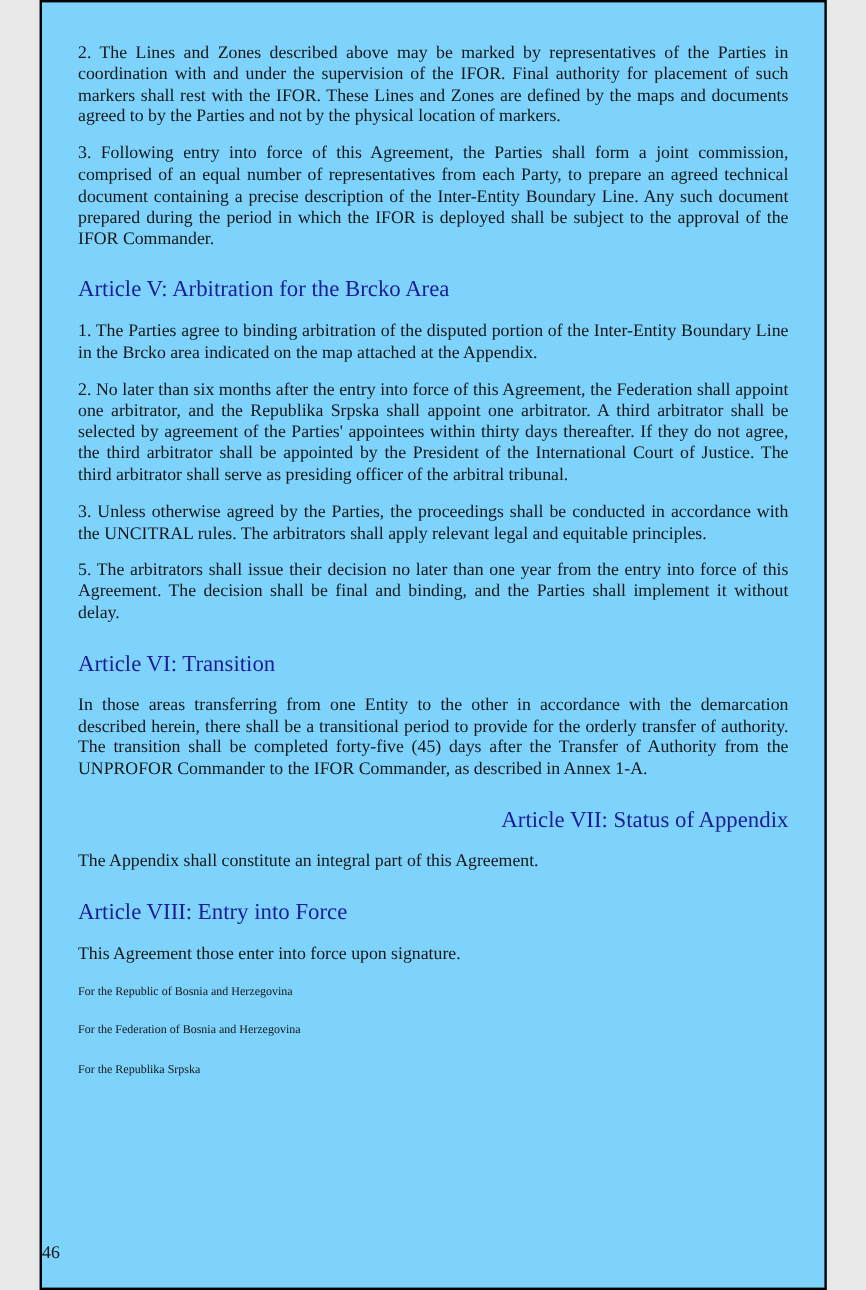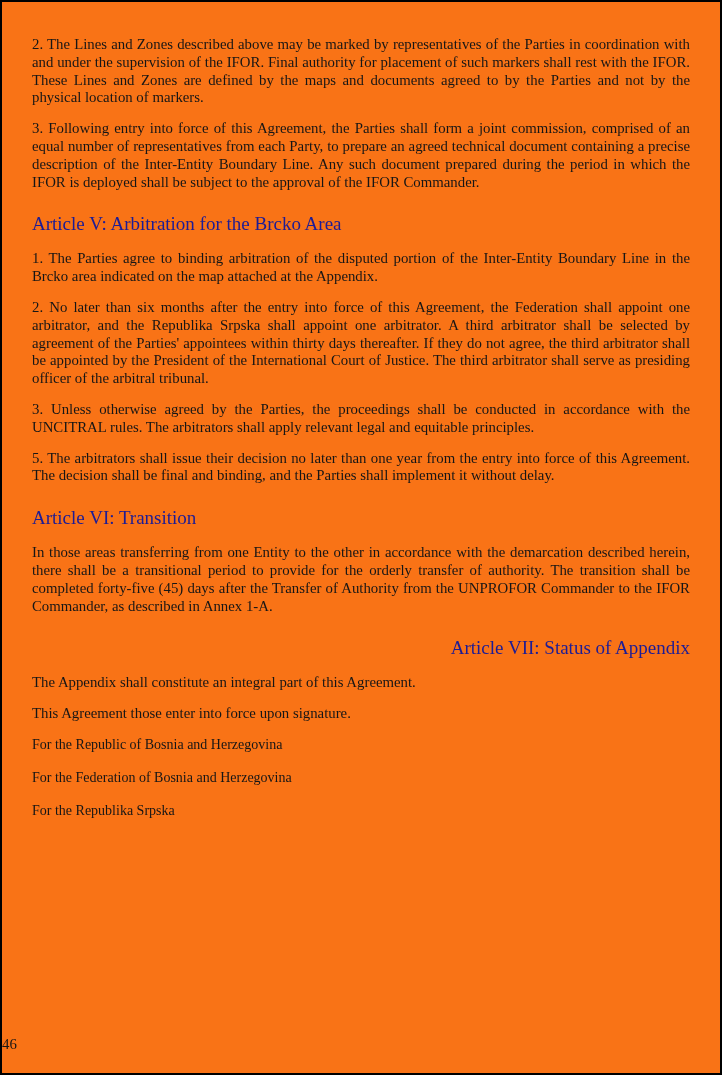--- a/index.html
+++ b/index.html
@@ -3,45 +3,45 @@
 <meta charset="utf-8">
 <style>
   html, body {
     margin: 0;
     padding: 0;
     background: #e8e8e8;
     font-family: "Liberation Serif", "DejaVu Serif", serif;
   }
   .page {
     position: relative;
-    width: 722px;
+    width: 656px;
     height: 1075px;
     margin: 0 auto;
-    background: #f97316;
+    background: #7dd3fc;
     border: 2px solid #000;
     box-sizing: border-box;
     padding: 34px 30px 18px 30px;
     color: #161616;
     overflow: hidden;
   }
   .para {
     font-size: 14.8px;
     line-height: 17.8px;
     text-align: justify;
     margin: 0 0 13px 0;
     color: #161616;
   }
   .heading {
     font-size: 19px;
     line-height: 22px;
     font-weight: normal;
     margin: 22px 0 15px 0;
   }
   .sig-line {
-    font-size: 14px;
+    font-size: 10px;
     line-height: 17.8px;
     margin: 12px 0 15px 0;
     text-align: left;
   }
   .page-number {
     position: absolute;
     bottom: 20px;
     left: 0;
     right: 0;
     text-align: left;
@@ -62,20 +62,21 @@
   <p class="para">2. No later than six months after the entry into force of this Agreement, the Federation shall appoint one arbitrator, and the Republika Srpska shall appoint one arbitrator. A third arbitrator shall be selected by agreement of the Parties' appointees within thirty days thereafter. If they do not agree, the third arbitrator shall be appointed by the President of the International Court of Justice. The third arbitrator shall serve as presiding officer of the arbitral tribunal.</p>
   <p class="para">3. Unless otherwise agreed by the Parties, the proceedings shall be conducted in accordance with the UNCITRAL rules. The arbitrators shall apply relevant legal and equitable principles.</p>
   <p class="para">5. The arbitrators shall issue their decision no later than one year from the entry into force of this Agreement. The decision shall be final and binding, and the Parties shall implement it without delay.</p>
 
   <h2 class="heading" style="color: rgb(28, 28, 150);">Article VI: Transition</h2>
   <p class="para">In those areas transferring from one Entity to the other in accordance with the demarcation described herein, there shall be a transitional period to provide for the orderly transfer of authority. The transition shall be completed forty-five (45) days after the Transfer of Authority from the UNPROFOR Commander to the IFOR Commander, as described in Annex 1-A.</p>
 
   <h2 class="heading" style="color: rgb(28, 28, 150); text-align: right;">Article VII: Status of Appendix</h2>
   <p class="para">The Appendix shall constitute an integral part of this Agreement.</p>
 
+  <h2 class="heading" style="color: rgb(28, 28, 150);">Article VIII: Entry into Force</h2>
   <p class="para">This Agreement those enter into force upon signature.</p>
 
   <p class="sig-line">For the Republic of Bosnia and Herzegovina</p>
   <p class="sig-line">For the Federation of Bosnia and Herzegovina</p>
   <p class="sig-line">For the Republika Srpska</p>
 
   <div class="page-number">46</div>
 </div>
 
 </body></html>

